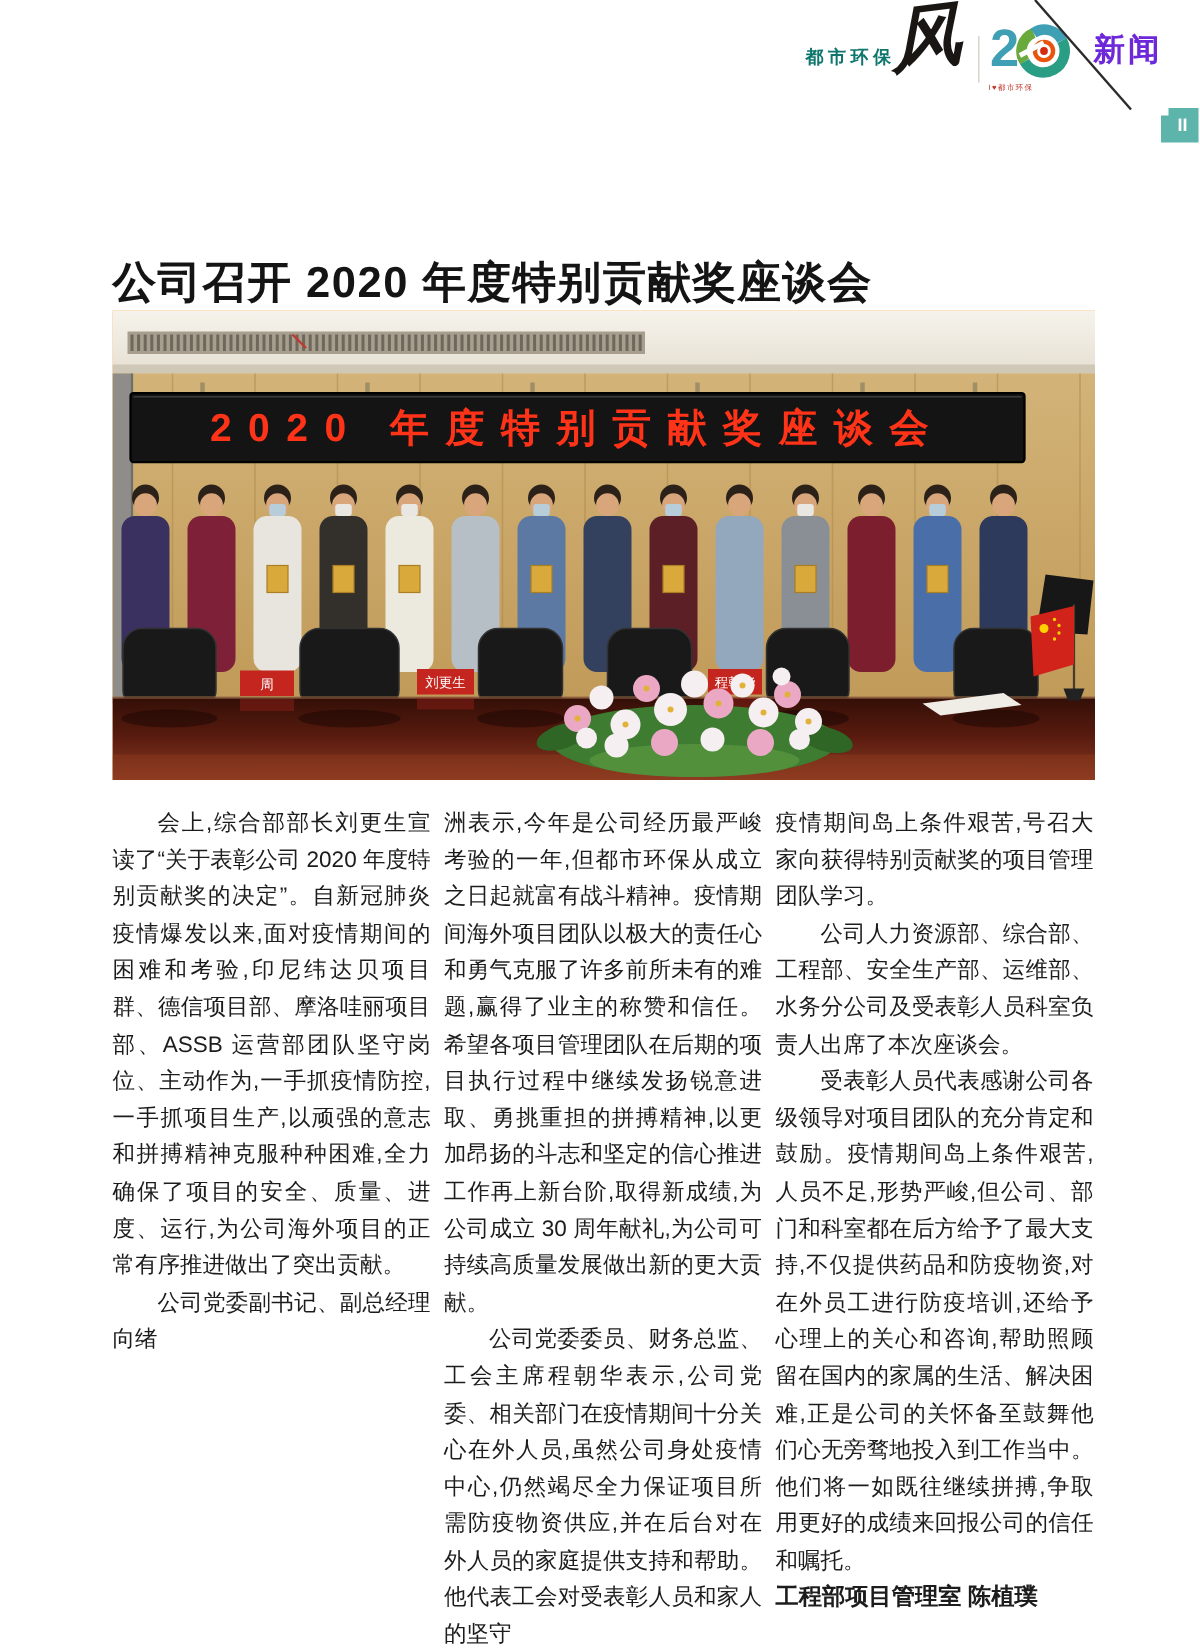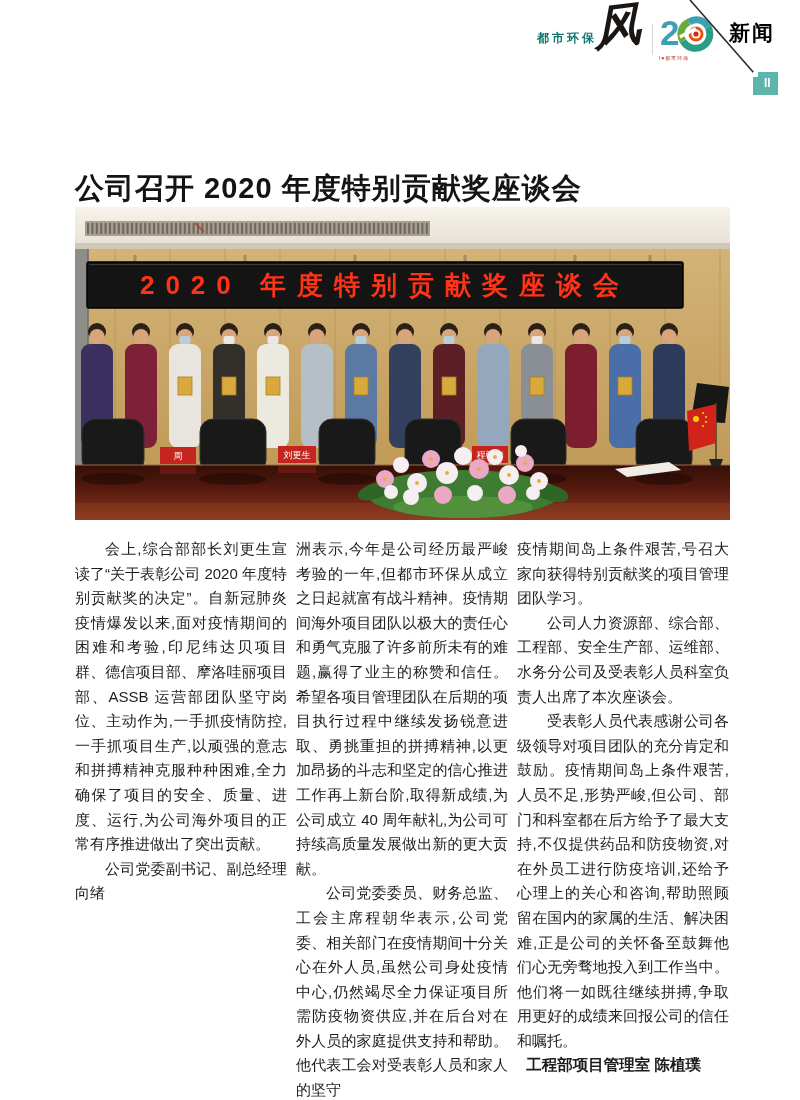--- a/index.html
+++ b/index.html
@@ -9,36 +9,36 @@
   }
   .abs{position:absolute;}
   
   .brand-text{left:537px;top:30px;font-size:12px;font-weight:bold;color:#0f766e;letter-spacing:3px;}
   .calligraphy{left:594px;top:2px;font-size:47px;font-family:"DejaVu Serif",serif;font-style:italic;font-weight:bold;
     color:#191613;transform:rotate(-7deg) skewX(-4deg);line-height:1;}
   .hdr-divider{left:652px;top:24px;width:1px;height:31px;background:#d7d4ce;}
   .logo20{left:660px;top:15px;display:flex;align-items:flex-start;}
   .logo20 .two{font-size:35px;font-weight:bold;color:#3f9fb4;line-height:1;letter-spacing:-2px;}
   .logo-sub{left:659px;top:55px;font-size:6px;color:#c0392b;letter-spacing:1px;transform:scale(.85);transform-origin:left top;white-space:nowrap;}
-  .section-label{left:729px;top:19px;font-size:21px;font-weight:bold;color:#000000;letter-spacing:2px;}
+  .section-label{left:729px;top:19px;font-size:21px;font-weight:bold;color:#6d28d9;letter-spacing:2px;}
   .hdr-line-svg{left:0;top:0;}
-  .page-tab{left:753px;top:72px;width:25px;height:23px;background:#5cb4ab;}
+  .page-tab{left:774px;top:72px;width:25px;height:23px;background:#5cb4ab;}
   .page-tab .notch{position:absolute;left:0;top:0;width:5px;height:5px;background:#ffffff;}
   .page-tab .pno{position:absolute;left:11px;top:4px;font-size:12px;font-weight:bold;color:#ffffff;letter-spacing:0px;}
   
   .article-title{left:75px;top:150px;width:655px;font-size:29px;font-weight:bold;
     color:#141414;letter-spacing:1px;}
   
   .photo{left:75px;top:207px;width:655px;height:313px;background:#fdba74;}
   
   .cols{left:75px;top:537px;width:655px;display:flex;gap:9px;}
   .col{width:212px;font-size:15px;line-height:24.6px;text-align:justify;color:#1c1c1c;}
   .col p{margin:0;}
   .ind{text-indent:2em;}
-  .byline{font-weight:bold;text-align:right;padding-right:28px;font-size:15.5px;margin-top:1px;}
+  .byline{font-weight:bold;text-align:left;padding-right:28px;font-size:15.5px;margin-top:1px;}
 </style>
 </head>
 <body>
 
 <div class="abs brand-text">都市环保</div>
 <div class="abs calligraphy">风</div>
 <div class="abs hdr-divider"></div>
 
 <div class="abs logo20">
   <span class="two">2</span>
@@ -250,21 +250,21 @@
   </g>
 </svg>
 </div>
 
 <div class="abs cols">
   <div class="col">
     <p class="ind">会上,综合部部长刘更生宣读了“关于表彰公司 2020 年度特别贡献奖的决定”。自新冠肺炎疫情爆发以来,面对疫情期间的困难和考验,印尼纬达贝项目群、德信项目部、摩洛哇丽项目部、ASSB 运营部团队坚守岗位、主动作为,一手抓疫情防控,一手抓项目生产,以顽强的意志和拼搏精神克服种种困难,全力确保了项目的安全、质量、进度、运行,为公司海外项目的正常有序推进做出了突出贡献。</p>
     <p class="ind">公司党委副书记、副总经理向绪</p>
   </div>
   <div class="col">
-    <p>洲表示,今年是公司经历最严峻考验的一年,但都市环保从成立之日起就富有战斗精神。疫情期间海外项目团队以极大的责任心和勇气克服了许多前所未有的难题,赢得了业主的称赞和信任。希望各项目管理团队在后期的项目执行过程中继续发扬锐意进取、勇挑重担的拼搏精神,以更加昂扬的斗志和坚定的信心推进工作再上新台阶,取得新成绩,为公司成立 40 周年献礼,为公司可持续高质量发展做出新的更大贡献。</p>
+    <p>洲表示,今年是公司经历最严峻考验的一年,但都市环保从成立之日起就富有战斗精神。疫情期间海外项目团队以极大的责任心和勇气克服了许多前所未有的难题,赢得了业主的称赞和信任。希望各项目管理团队在后期的项目执行过程中继续发扬锐意进取、勇挑重担的拼搏精神,以更加昂扬的斗志和坚定的信心推进工作再上新台阶,取得新成绩,为公司成立 30 周年献礼,为公司可持续高质量发展做出新的更大贡献。</p>
     <p class="ind">公司党委委员、财务总监、工会主席程朝华表示,公司党委、相关部门在疫情期间十分关心在外人员,虽然公司身处疫情中心,仍然竭尽全力保证项目所需防疫物资供应,并在后台对在外人员的家庭提供支持和帮助。他代表工会对受表彰人员和家人的坚守</p>
   </div>
   <div class="col">
     <p>疫情期间岛上条件艰苦,号召大家向获得特别贡献奖的项目管理团队学习。</p>
     <p class="ind">公司人力资源部、综合部、工程部、安全生产部、运维部、水务分公司及受表彰人员科室负责人出席了本次座谈会。</p>
     <p class="ind">受表彰人员代表感谢公司各级领导对项目团队的充分肯定和鼓励。疫情期间岛上条件艰苦,人员不足,形势严峻,但公司、部门和科室都在后方给予了最大支持,不仅提供药品和防疫物资,对在外员工进行防疫培训,还给予心理上的关心和咨询,帮助照顾留在国内的家属的生活、解决困难,正是公司的关怀备至鼓舞他们心无旁骛地投入到工作当中。他们将一如既往继续拼搏,争取用更好的成绩来回报公司的信任和嘱托。</p>
     <p class="byline">工程部项目管理室 陈植璞</p>
   </div>
 </div>
 

